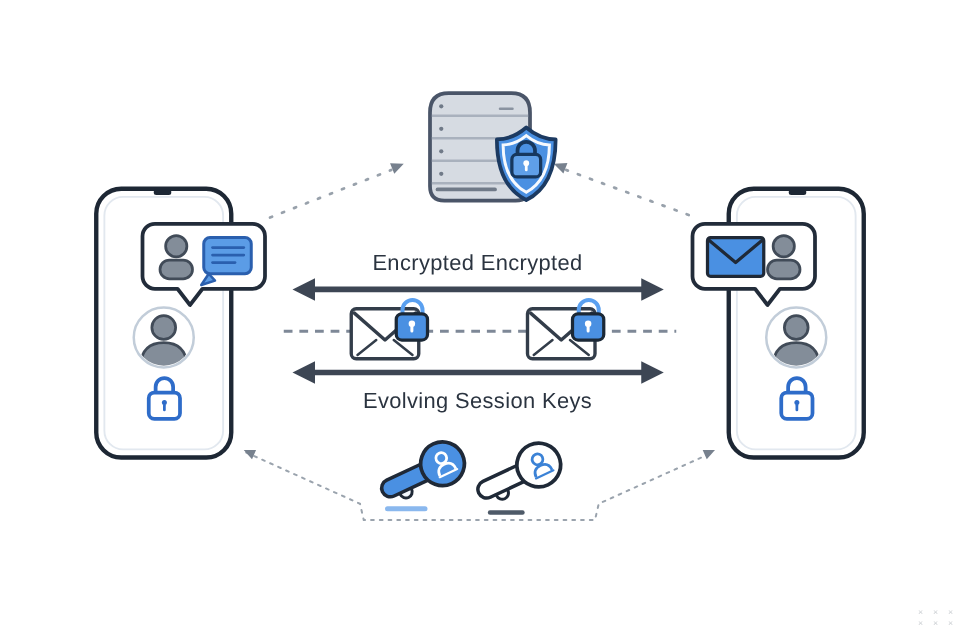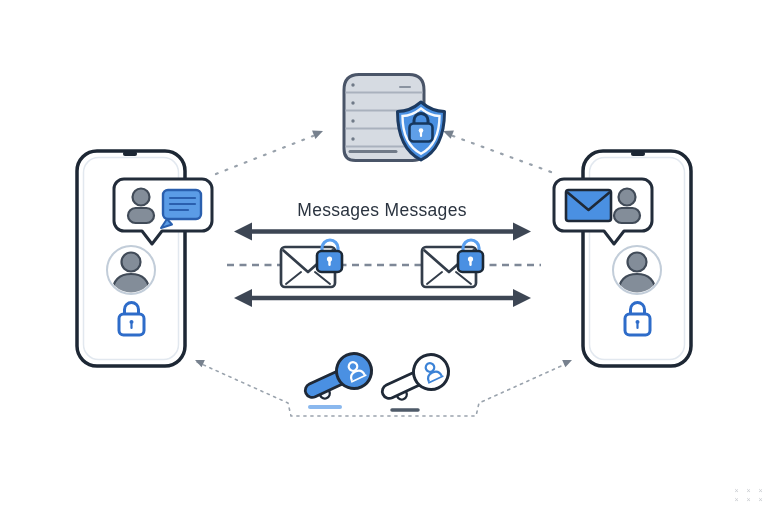--- a/index.html
+++ b/index.html
@@ -186,16 +186,17 @@
   <g transform="translate(431,372) rotate(-25)">
     <circle cx="-36" cy="8" r="5" fill="#ffffff" stroke="#1f2937" stroke-width="2.4"></circle>
     <rect x="-53" y="-7" width="44" height="14" rx="7" fill="#ffffff" stroke="#1f2937" stroke-width="2.8"></rect>
     <circle cx="0" cy="0" r="17.5" fill="#ffffff" stroke="#1f2937" stroke-width="3"></circle>
     <circle cx="1" cy="-4.5" r="4.3" fill="none" stroke="#3b82d6" stroke-width="2.2"></circle>
     <path d="M-6,8 Q-6,1 1,1 Q8,1 8,8" fill="none" stroke="#3b82d6" stroke-width="2.2"></path>
     <path d="M-6.5,8.8 H8.8" stroke="#3b82d6" stroke-width="1.8" stroke-linecap="round"></path>
   </g>
 </svg>
 
-  <div class="label label-top">Messages Messages</div>
+  <div class="label label-top">Encrypted Encrypted</div>
+  <div class="label label-bottom">Evolving Session Keys</div>
   <div class="watermark">× × ×
 × × ×</div>
 </div>
 
 </body></html>

